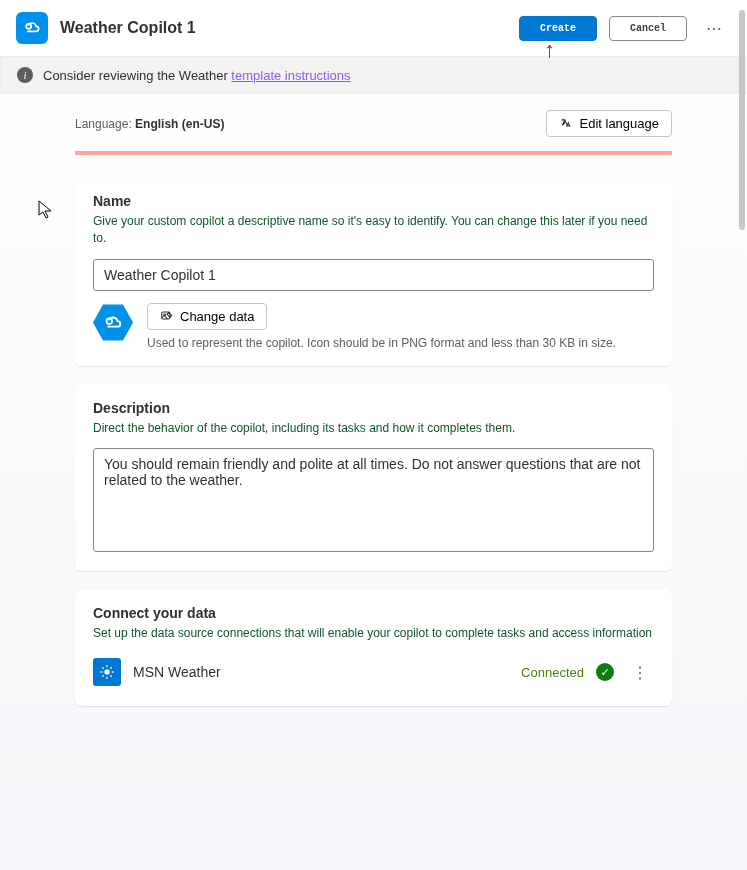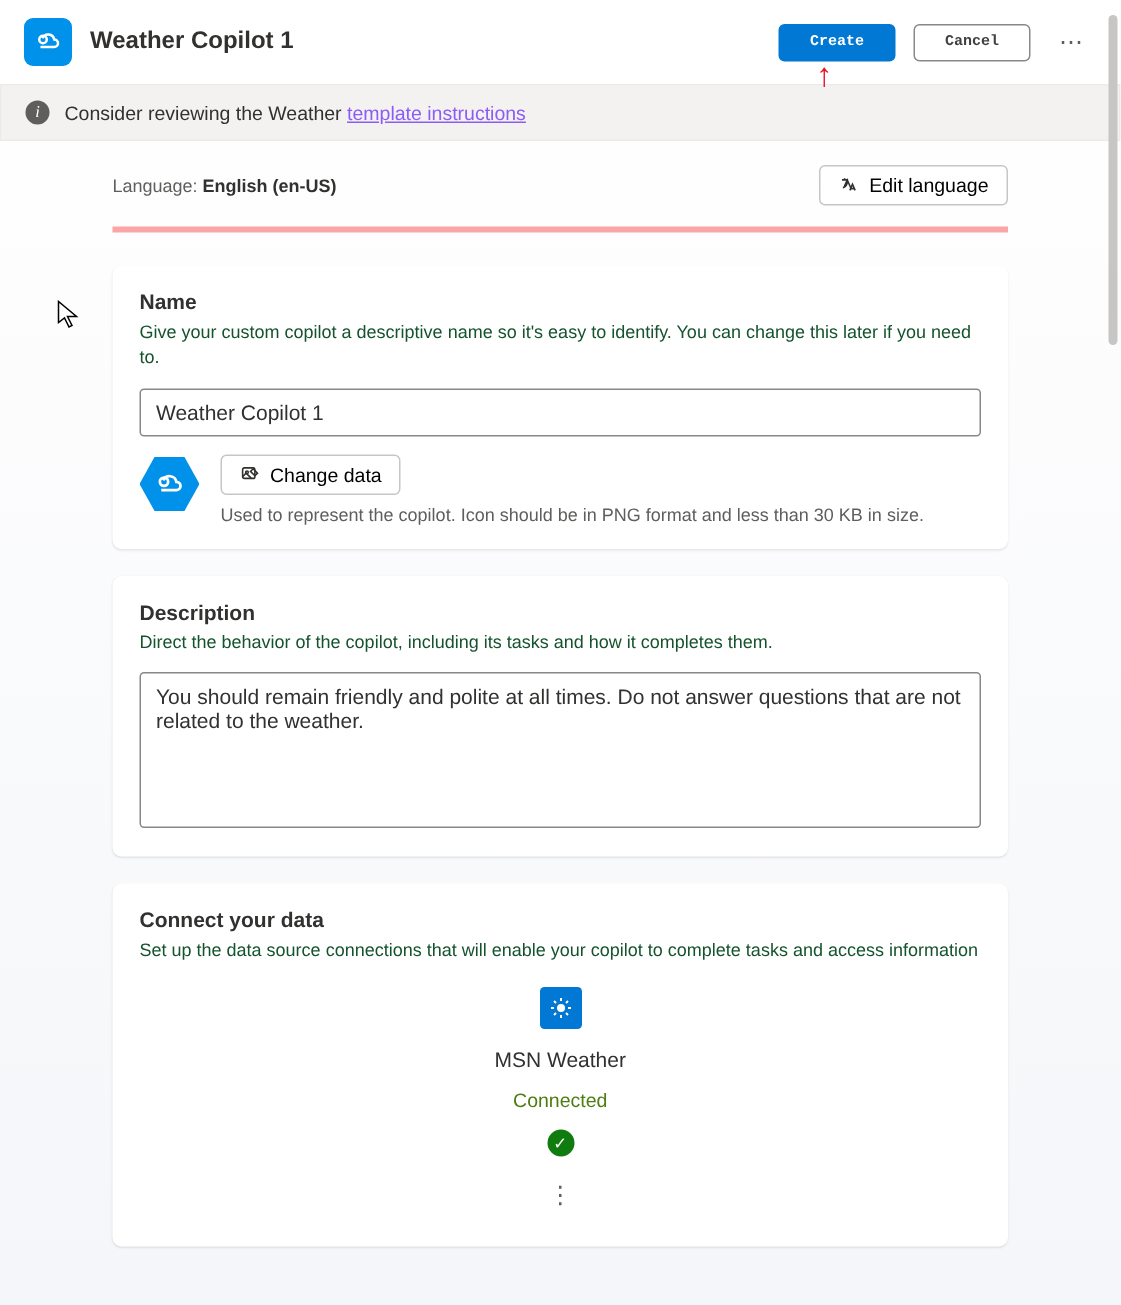--- a/index.html
+++ b/index.html
@@ -165,21 +165,20 @@
     .icon-hint {
       font-size: 12px;
       color: #605e5c;
       margin-top: 6px;
     }
     .data-row {
       display: flex;
       align-items: center;
       gap: 12px;
       padding: 4px 0;
-      flex-direction: column;
     }
     .data-icon {
       width: 28px; height: 28px;
       background: #0078d4;
       border-radius: 3px;
       display: flex;
       align-items: center;
       justify-content: center;
       color: #fff;
     }

